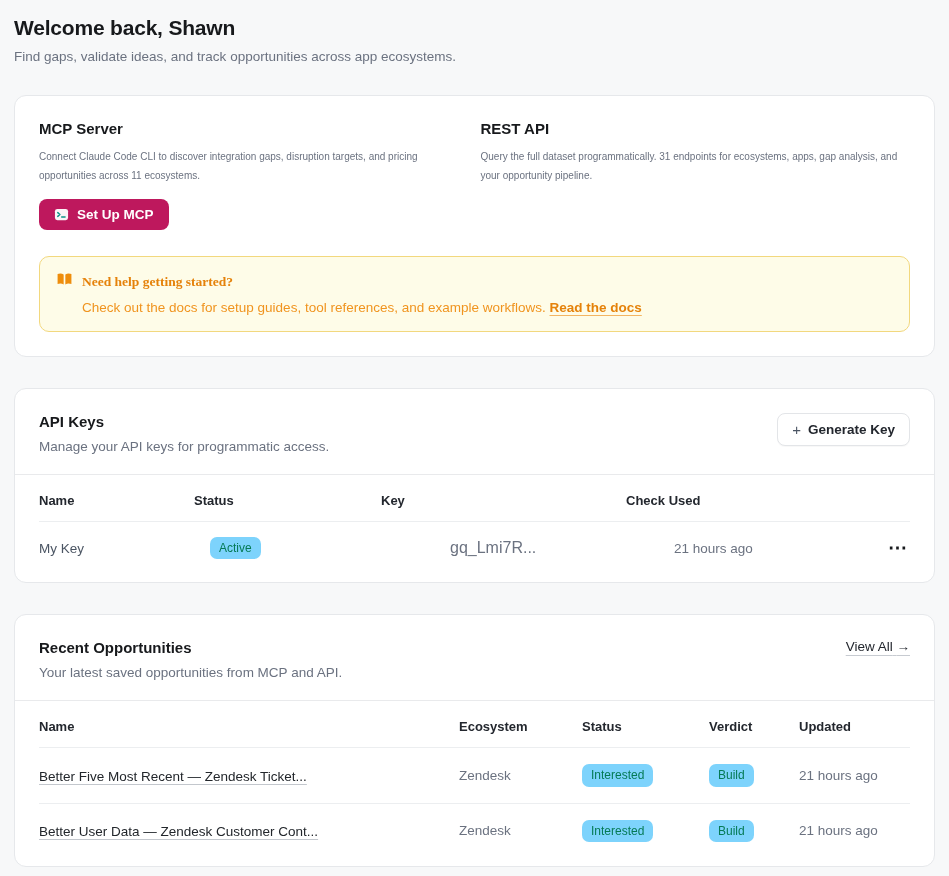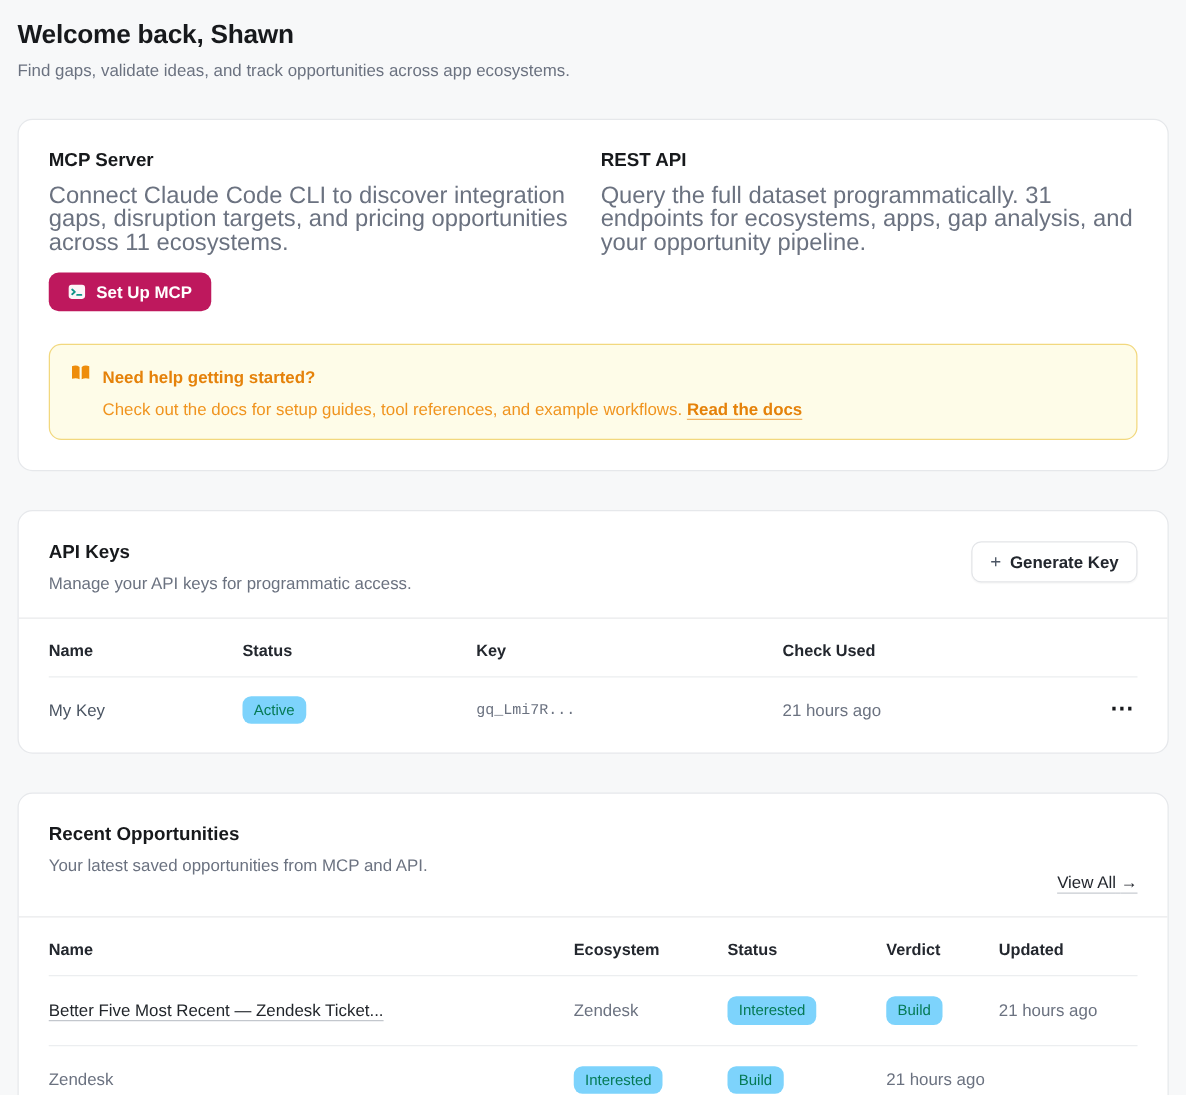--- a/index.html
+++ b/index.html
@@ -20,42 +20,42 @@
     background:#ffffff;
     border:1px solid #e6e8eb;
     border-radius:12px;
     margin-top:31px;
   }
   .card-pad { padding:24px; }
 
   
   .two-col { display:grid; grid-template-columns:1fr 1fr; column-gap:12px; }
   .col h2 { font-size:15px; font-weight:700; color:#17191c; }
-  .col .desc { margin-top:10px; font-size:19px; line-height:19px; color:#6b7280; max-width:430px; }
+  .col .desc { margin-top:10px; font-size:10px; line-height:19px; color:#6b7280; max-width:430px; }
   .btn-primary {
     margin-top:14px;
     display:inline-flex; align-items:center; gap:8px;
     background:#be185d; color:#ffffff;
     border:none; border-radius:8px;
     padding:8px 15px; font-size:13.5px; font-weight:700;
     font-family:"Liberation Sans", sans-serif;
     cursor:pointer;
   }
   .btn-primary svg { display:block; }
 
   
   .callout {
     margin-top:26px;
     background:#fefce8;
     border:1px solid #f2d87e;
     border-radius:10px;
     padding:14px 16px 16px;
   }
   .callout-line1 { display:flex; align-items:center; gap:9px; }
-  .callout-heading { font-size:13.5px; font-weight:700; color:#e5820a; }
+  .callout-heading { font-size:13.5px; font-weight:700; color:#e5820a;font-family:Liberation Serif, serif; }
   .callout-line2 { margin-top:8px; padding-left:26px; font-size:13.5px; }
   .callout-body { color:#f0941f; }
   .callout-link {
     color:#e5820a; font-weight:700; text-decoration:underline;
     text-decoration-color:#f3b563; text-underline-offset:3px; cursor:pointer;
   }
 
   
   .card-header { display:flex; justify-content:space-between; align-items:flex-start; padding:24px 24px 20px; }
   .card-header h2 { font-size:15px; font-weight:700; color:#17191c; }
@@ -69,35 +69,35 @@
     padding:8px 14px; font-size:13.5px; font-weight:600;
     font-family:"Liberation Sans", sans-serif;
     box-shadow:0 1px 1px rgba(0,0,0,0.03);
     cursor:pointer;
   }
   .btn-secondary .plus { font-size:15px; font-weight:400; color:#4b5563; line-height:1; }
 
   .view-all {
     font-size:13.5px; font-weight:500; color:#23272e;
     text-decoration:underline; text-decoration-color:#c7cbd1;
-    text-underline-offset:4px; cursor:pointer; white-space:nowrap;margin-top:39px;
+    text-underline-offset:4px; cursor:pointer; white-space:nowrap;
   }
 
   
   .table { padding:4px 24px 8px; }
   .trow { display:grid; align-items:center; }
   .api-grid { grid-template-columns:155px 187px 245px 1fr 40px; }
   .opp-grid { grid-template-columns:minmax(0,1fr) 123px 127px 90px 111px; }
   .thead { padding:14px 0 13px; }
   .thead .th { font-size:13px; font-weight:700; color:#23272e; }
   .row-line { height:1px; background:#eceef0; }
-  .tbody-row { padding:15px 0; }
+  .tbody-row { padding:15px 0;gap:16px; }
   .cell { font-size:13.5px; color:#6b7280; }
   .cell.name-plain { color:#4b5563; }
-  .cell.mono { font-family:Liberation Mono, monospace; font-size:12px; color:#6b7280; }
+  .cell.mono { font-family:Liberation Sans, sans-serif; font-size:16px; color:#6b7280;margin-left:37px; }
   .badge {
     display:inline-block; background:#7dd3fc; color:#057a55;
     font-size:12px; font-weight:500; padding:4px 9px; border-radius:7px; line-height:1.2;
   }
   .ellipsis-btn {
     background:none; border:none; cursor:pointer;
     font-size:19px; font-weight:700; color:#17191c; line-height:0.5;
     justify-self:end; padding:4px 2px; letter-spacing:1px;
     font-family:"Liberation Sans", sans-serif;
   }
@@ -224,20 +224,23 @@
           <span class="badge">Interested</span>
         </div>
         <div>
           <span class="badge">Build</span>
         </div>
         <div class="cell">21 hours ago</div>
       </div>
       <div class="row-line"></div>
 
       <div class="trow opp-grid opp-row">
+        <div>
+          <a class="name-link">Better User Data — Zendesk Customer Cont...</a>
+        </div>
         <div class="cell">Zendesk</div>
         <div>
           <span class="badge">Interested</span>
         </div>
         <div>
           <span class="badge">Build</span>
         </div>
         <div class="cell">21 hours ago</div>
       </div>
     </div>

